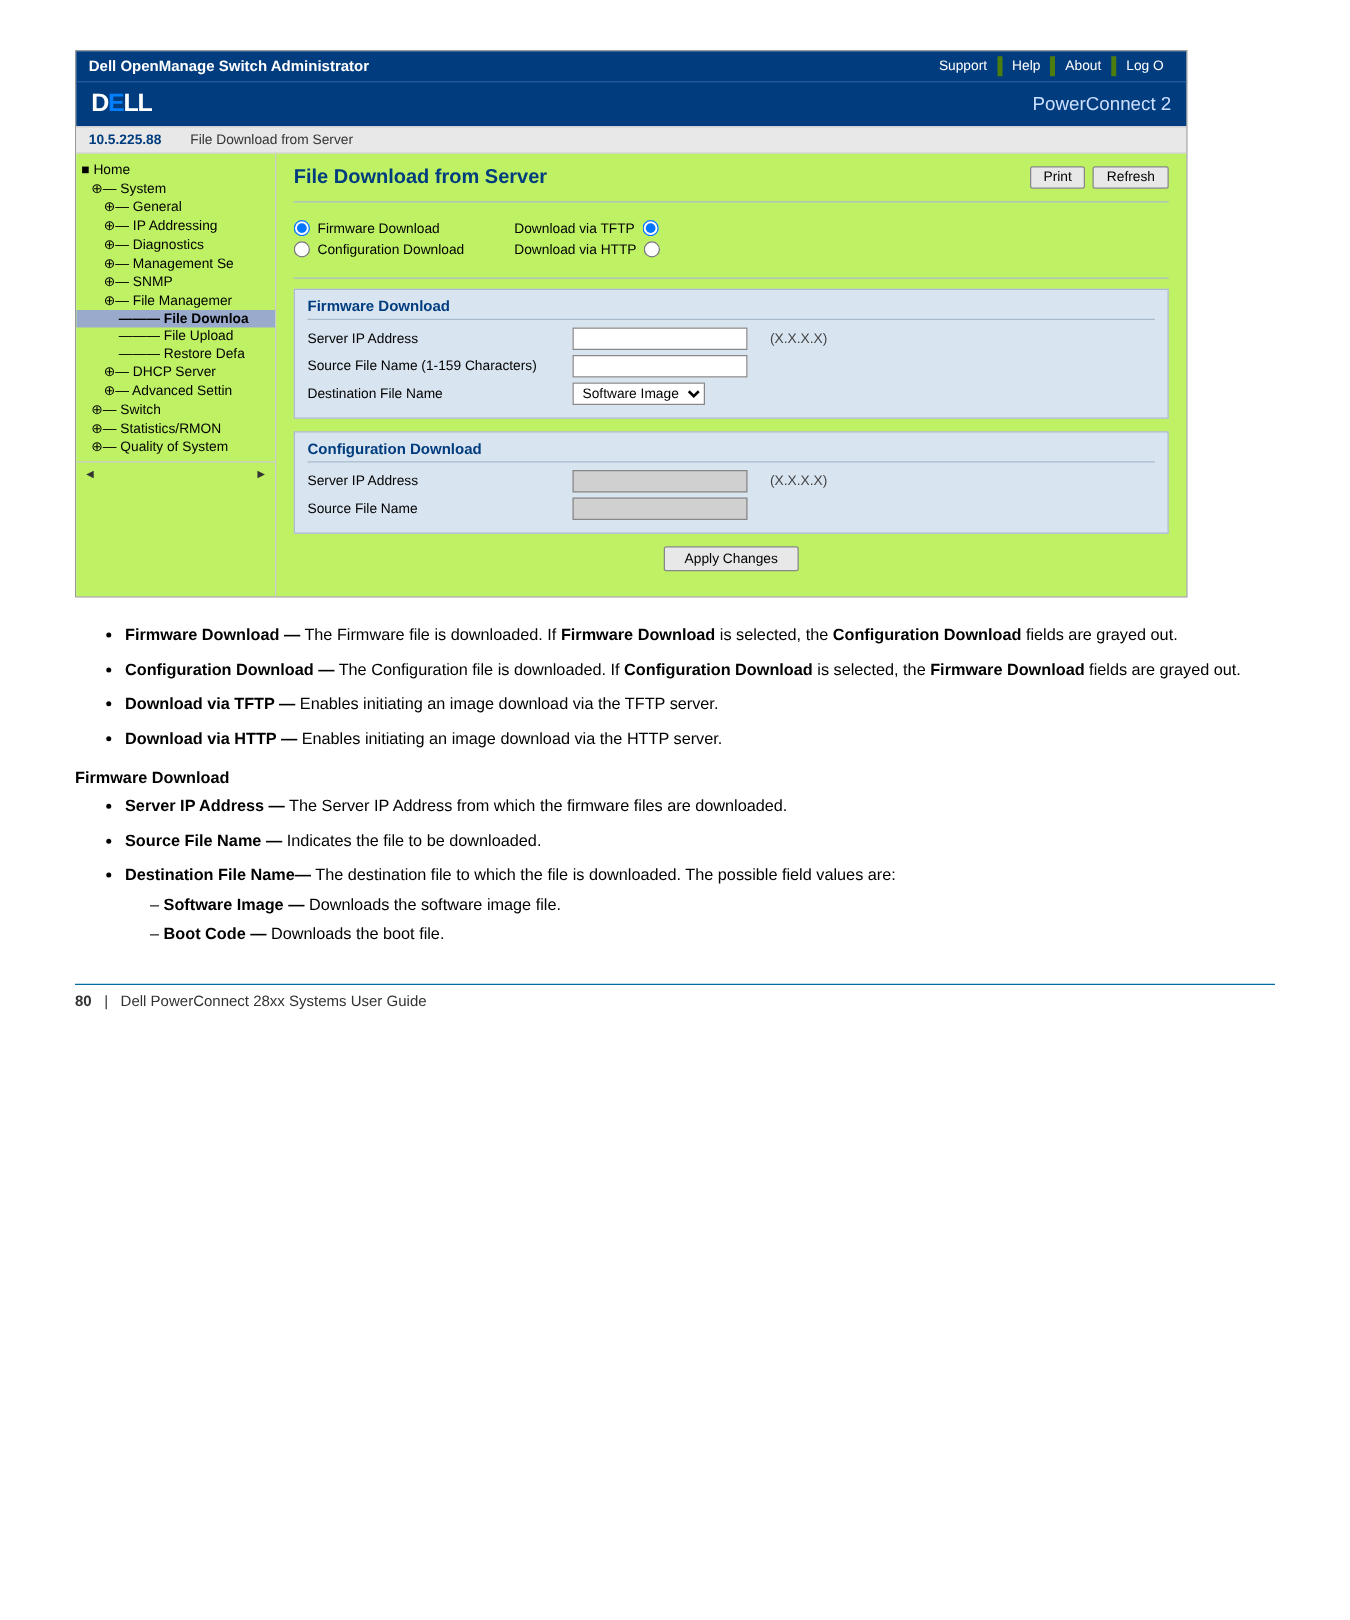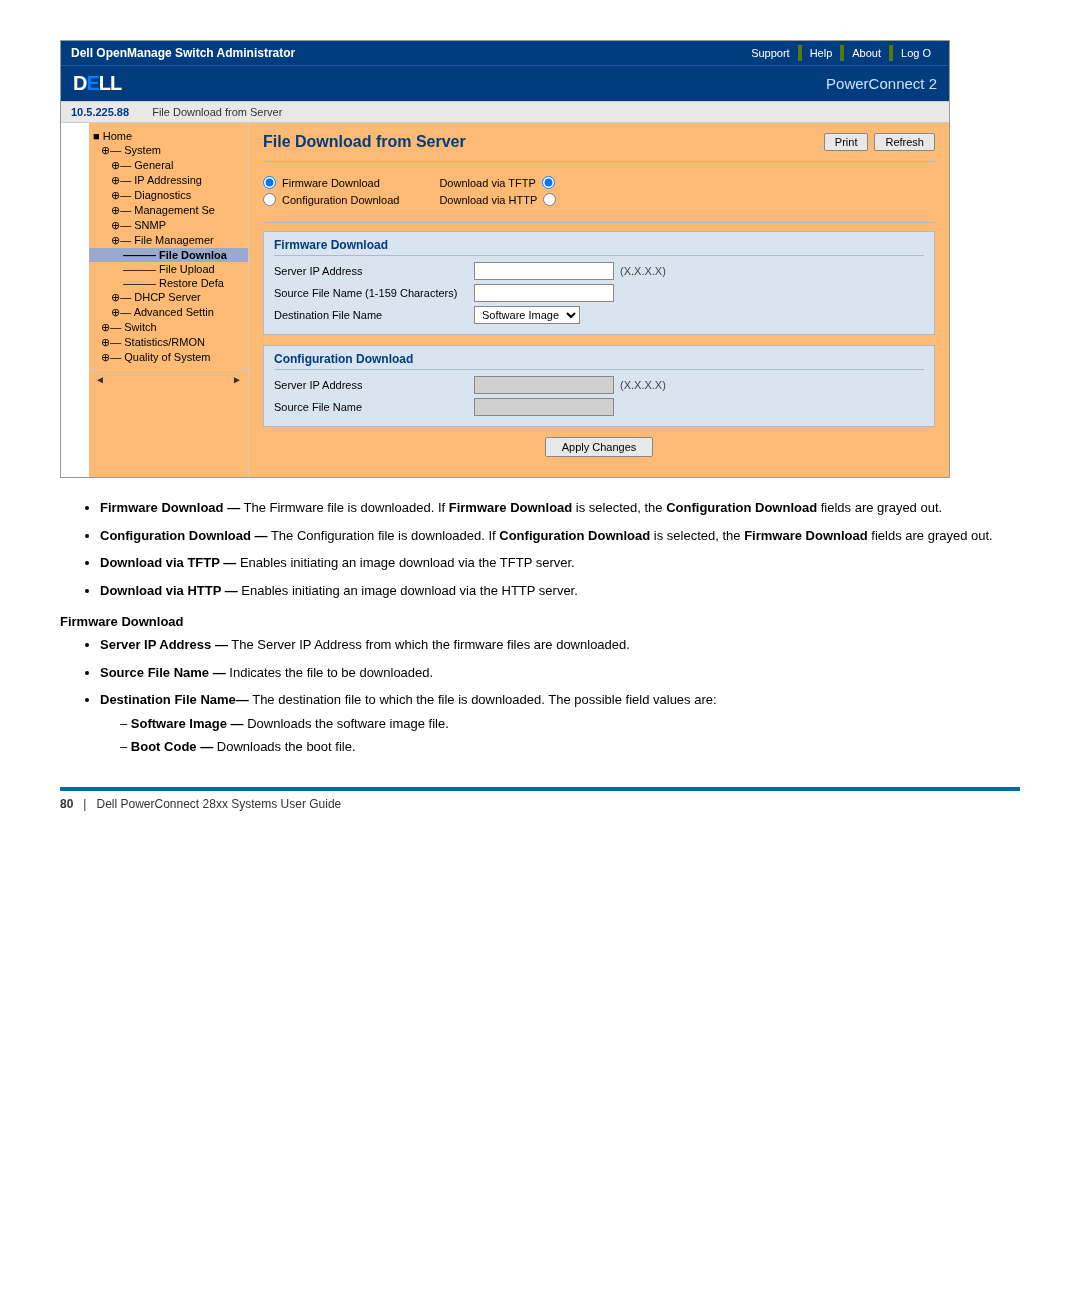--- a/index.html
+++ b/index.html
@@ -86,22 +86,21 @@
       padding: 4px 10px;
       font-size: 11px;
       color: #333;
       border-top: 1px solid #ccc;
       border-bottom: 1px solid #ccc;
     }
 
     
     .main-area {
       display: flex;
-      background: #fdba74;
-      margin-left: 28px;
+      background: #bef264;
     }
 
     
     .sidebar {
       width: 160px;
       min-width: 160px;
       border-right: 1px solid #ccc;
       padding: 6px 0;
       font-size: 11px;
       overflow: hidden;
@@ -189,20 +188,21 @@
       color: #003c7e;
       margin-bottom: 6px;
       border-bottom: 1px solid #aabbcc;
       padding-bottom: 3px;
     }
     .field-row {
       display: flex;
       align-items: center;
       margin-bottom: 4px;
       font-size: 11px;
+      gap: 12px;
     }
     .field-label {
       width: 200px;
       min-width: 200px;
     }
     .field-input {
       border: 1px solid #888;
       background: #fff;
       height: 18px;
       width: 140px;
@@ -259,21 +259,21 @@
       margin-bottom: 4px;
     }
     .section-heading {
       font-weight: bold;
       font-size: 13px;
       margin: 14px 0 6px 0;
     }
 
     .page-footer {
       margin-top: 30px;
-      border-top: 4px solid #0369a1;
+      border-top: 1px solid #0369a1;
       padding-top: 6px;
       font-size: 12px;
       color: #333;
       display: flex;
       align-items: center;
       gap: 10px;
     }
     .page-number {
       font-weight: bold;
     }

